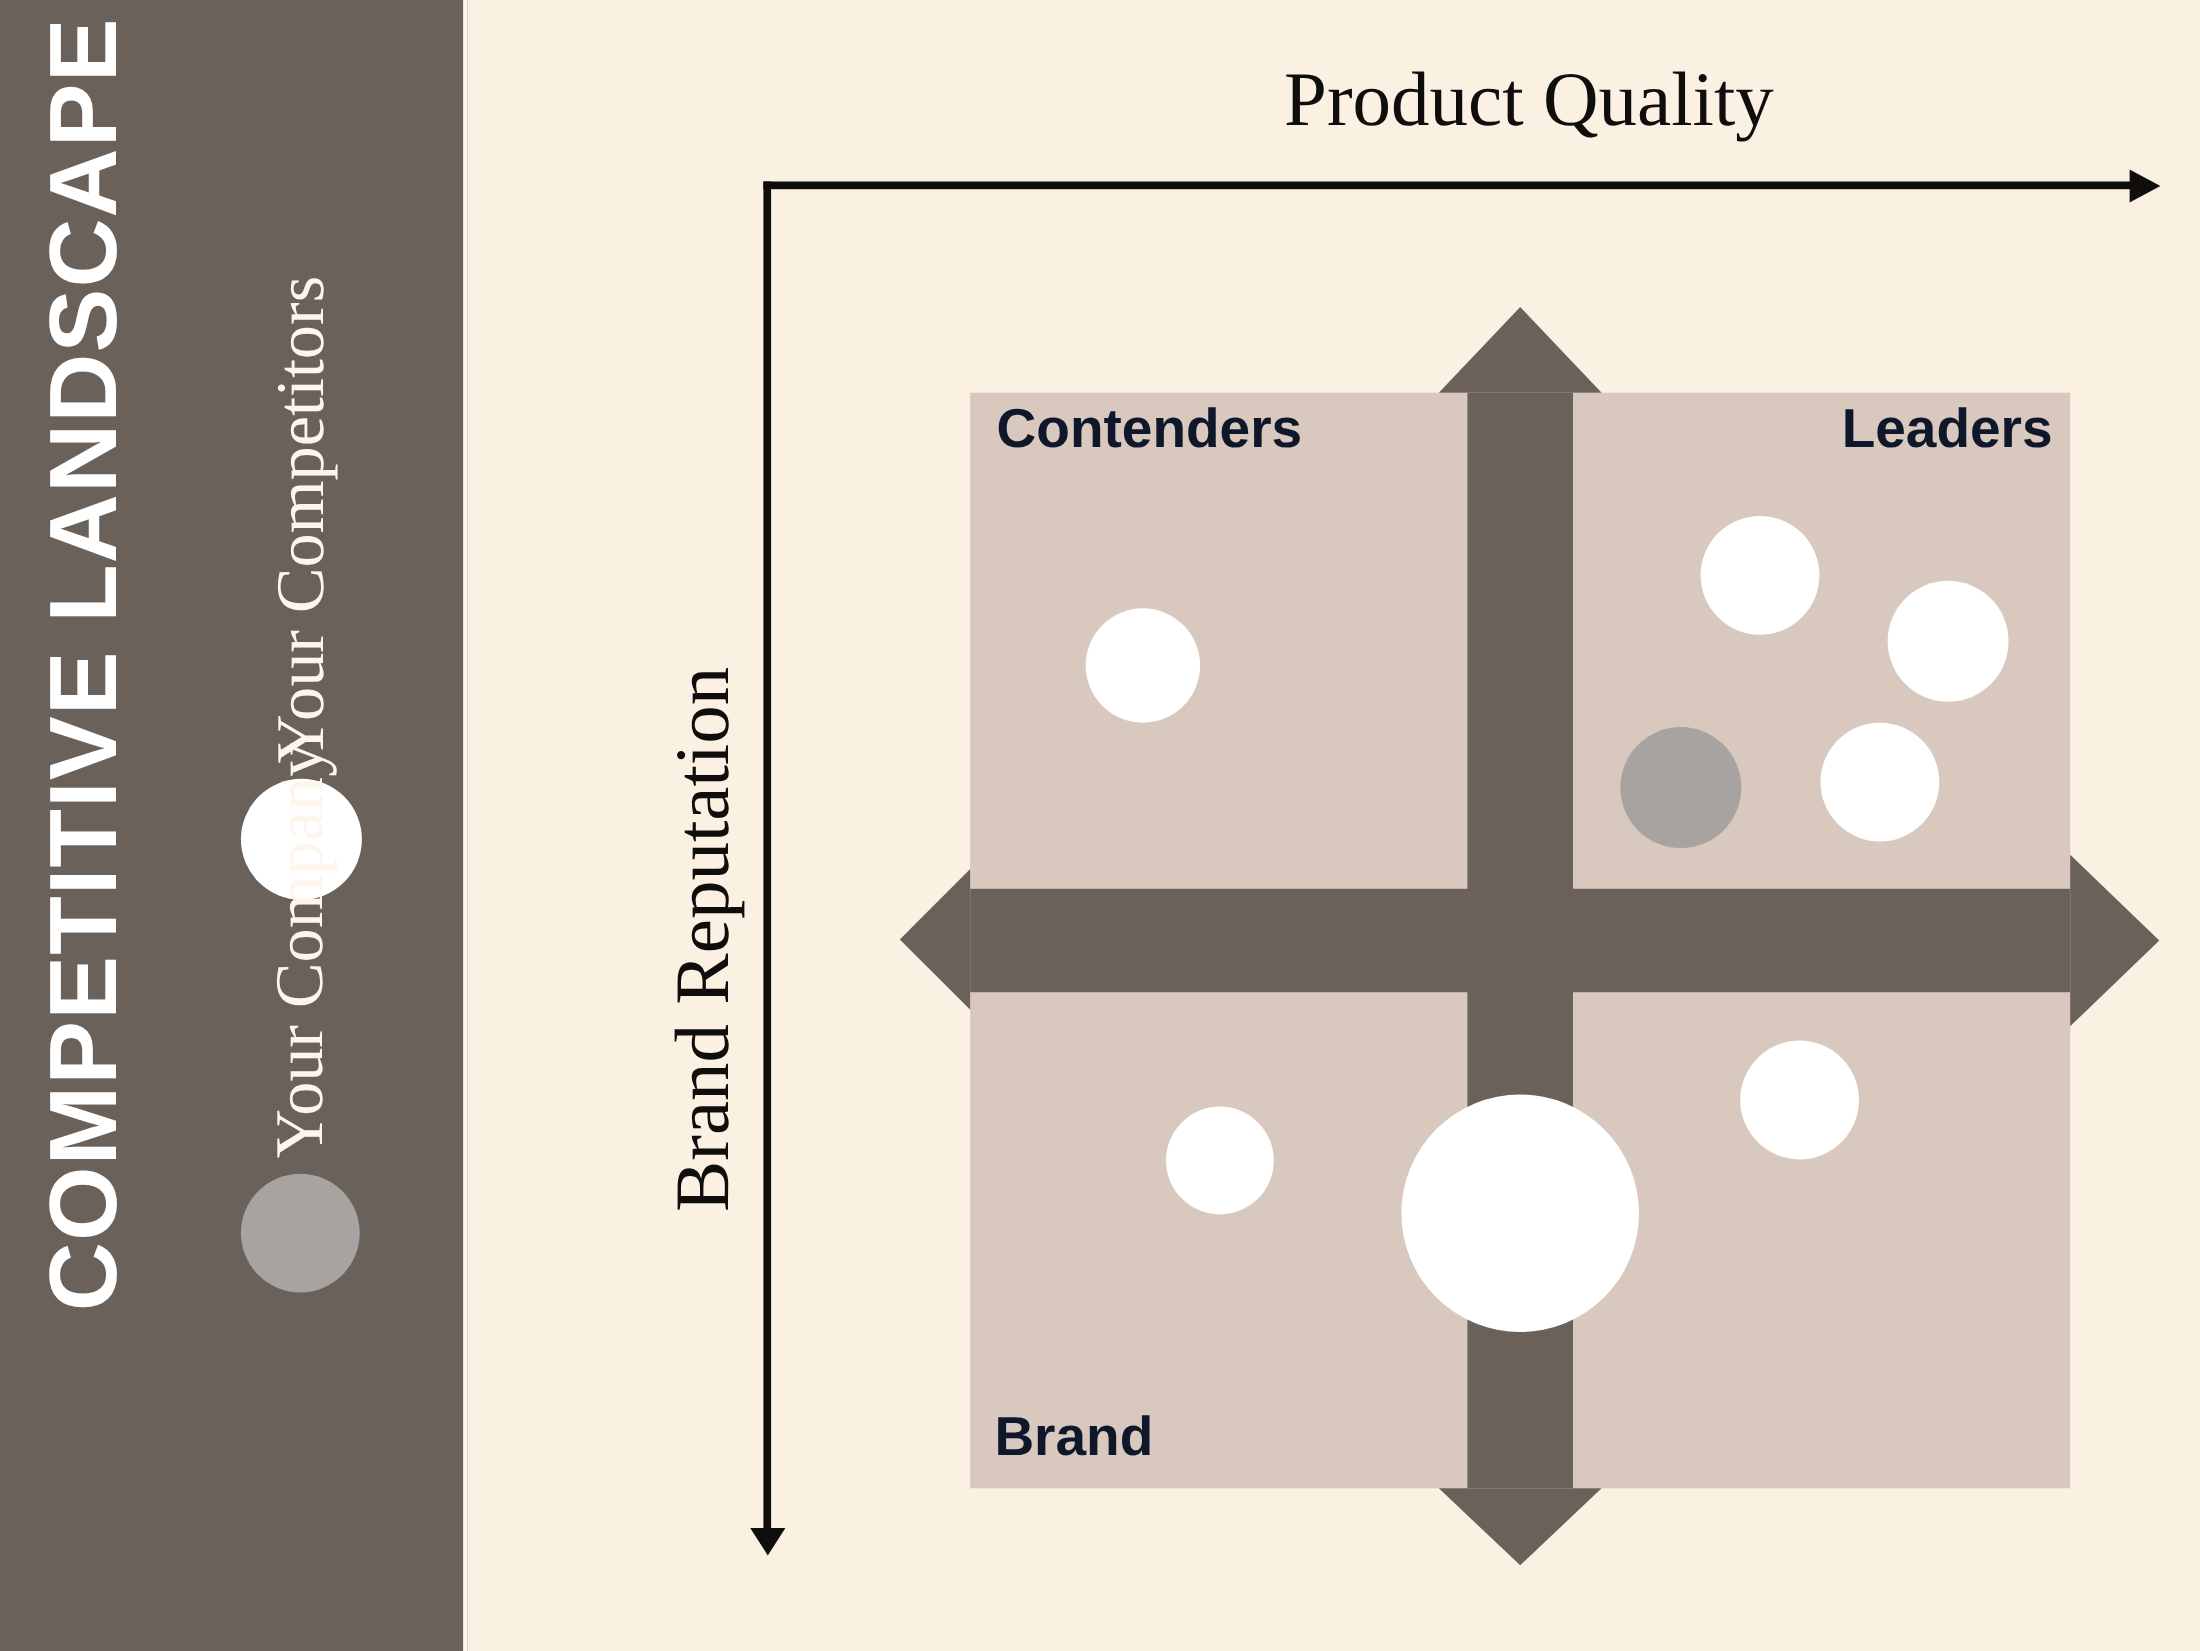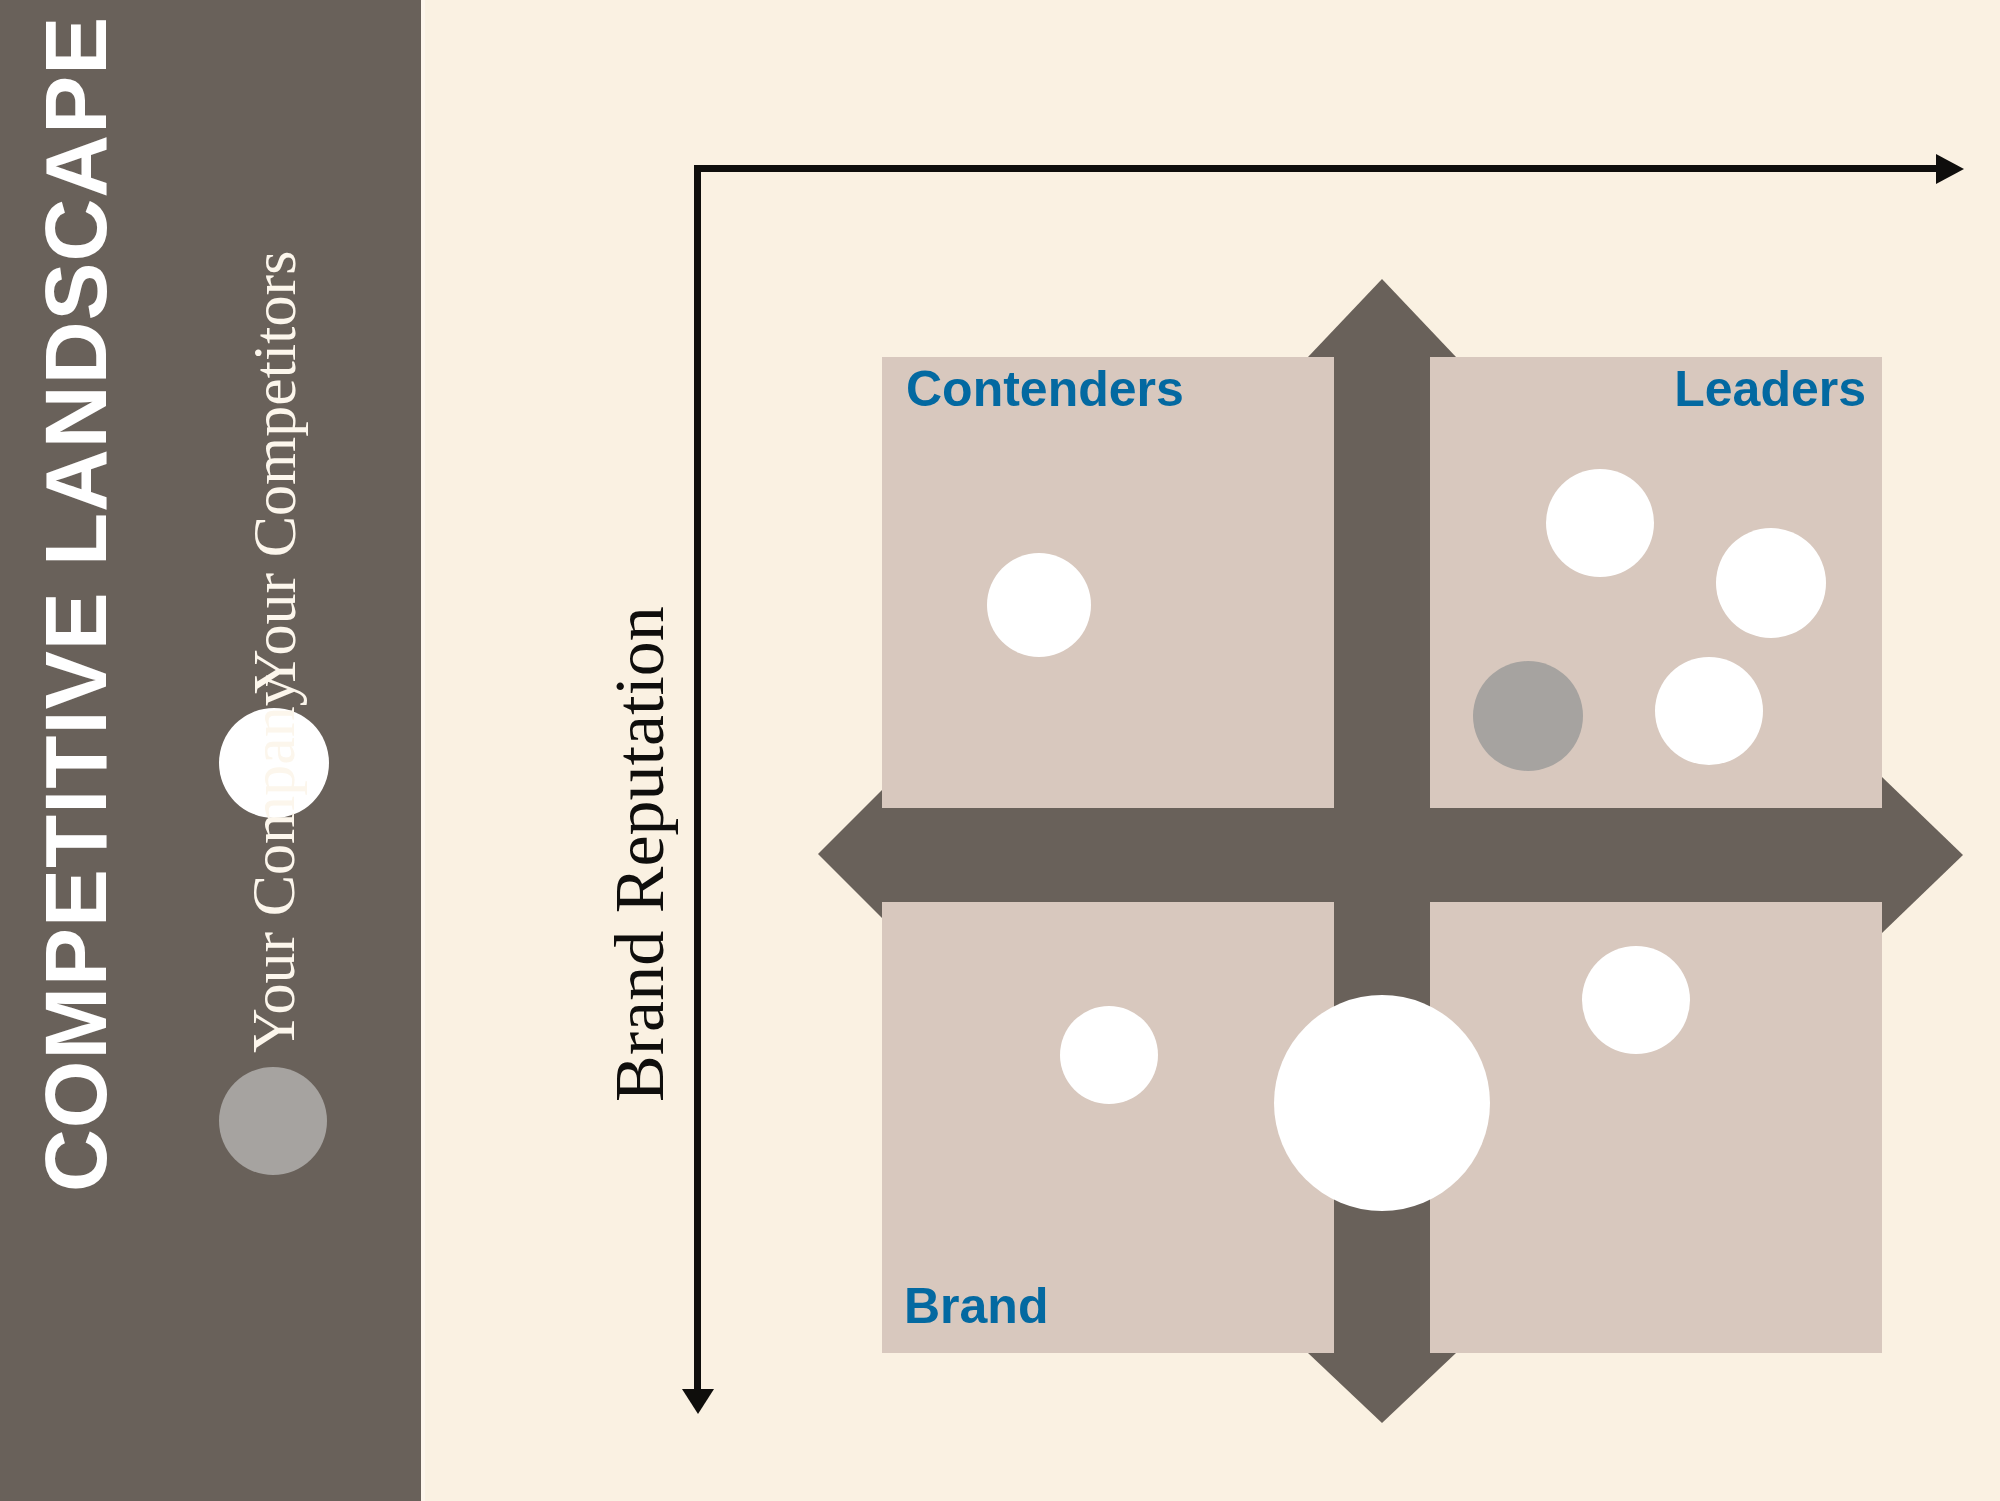--- a/index.html
+++ b/index.html
@@ -41,21 +41,21 @@
            border-bottom:78px solid #69615a;}
   .head-down{left:1308px;top:1353px;border-left:74px solid transparent;border-right:74px solid transparent;
              border-top:70px solid #69615a;}
   .head-left{left:818px;top:790px;border-top:64px solid transparent;border-bottom:64px solid transparent;
              border-right:64px solid #69615a;}
   .head-right{left:1882px;top:777px;border-top:78px solid transparent;border-bottom:78px solid transparent;
               border-left:81px solid #69615a;}
 
   .bubble{position:absolute;border-radius:50%;}
 
-  .quad-label{position:absolute;color:#0369a1;font-weight:bold;font-size:50px;line-height:1.1;white-space:pre-line;}
+  .quad-label{position:absolute;color:#0f172a;font-weight:bold;font-size:50px;line-height:1.1;white-space:pre-line;}
   .q-contenders{left:906px;top:362px;}
   .q-leaders{right:134px;top:362px;text-align:center;}
   .q-niche{left:904px;top:1279px;}
   .q-highperf{left:1521px;top:1214px;width:320px;text-align:center;font-size:48px;}
 </style>
 </head>
 <body>
 
 <div class="canvas">
 
@@ -66,20 +66,21 @@
       <span class="dot" style="background: rgb(255, 255, 255);"></span>
       <span class="lbl">Your Competitors</span>
     </div>
 
     <div class="legend-item legend-company">
       <span class="dot" style="background: rgb(166, 163, 160);"></span>
       <span class="lbl">Your Company</span>
     </div>
   </div>
 
+  <div class="axis-title x-axis-title">Product Quality</div>
   <div class="axis-title y-axis-title">Brand Reputation</div>
 
   <div class="axis-line x-axis-line"></div>
   <div class="axis-line y-axis-line"></div>
   <div class="tri x-axis-head"></div>
   <div class="tri y-axis-head"></div>
 
   <div class="quad-field"></div>
 
   <div class="vshaft"></div>

